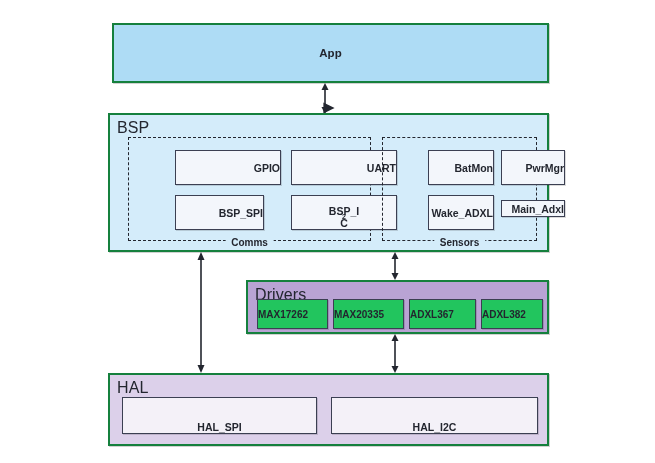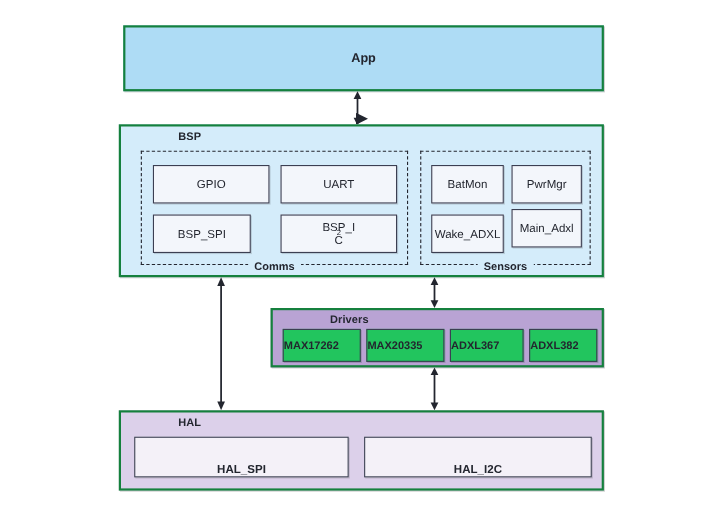--- a/index.html
+++ b/index.html
@@ -22,25 +22,24 @@
   .block {
     position: absolute;
     box-sizing: border-box;
     border: 2px solid #15803d;
     box-shadow: 1px 1px 0 rgba(0,0,0,0.18);
   }
   .block-title {
     position: absolute;
     top: 4px;
     left: 7px;
-    font-size: 10px;
-    font-weight: bold;
+    font-size: 16px;
+    font-weight: normal;
     color: #23262f;
     letter-spacing: 0.1px;
-    margin-left: 45px;
   }
 
   
   #app-block {
     left: 112px;
     top: 23px;
     width: 437px;
     height: 60px;
     background: #aedcf5;
     display: flex;
@@ -92,43 +91,44 @@
     white-space: nowrap;
   }
 
   .leaf {
     position: absolute;
     box-sizing: border-box;
     border: 1.5px solid #3b3f52;
     background: #f3f6fb;
     display: flex;
     align-items: center;
-    justify-content: center;
+    justify-content: flex-end;
     font-size: 10.5px;
-    font-weight: normal;
+    font-weight: bold;
     color: #23262f;
     box-shadow: 1px 1px 0 rgba(0,0,0,0.14);
     white-space: nowrap;
+    margin-left: 36px;
   }
   .leaf sup {
     font-size: 7px;
     vertical-align: super;
     line-height: 0;
   }
 
   
   #leaf-gpio      { left: 10px;  top: 12px; width: 106px; height: 35px; }
   #leaf-uart      { left: 126px; top: 12px; width: 106px; height: 35px; }
   #leaf-bsp-spi   { left: 10px;  top: 57px; width: 89px; height: 35px; }
   #leaf-bsp-i2c   { left: 126px; top: 57px; width: 106px; height: 35px; flex-direction: column; }
   
   #leaf-batmon    { left: 9px;   top: 12px; width: 66px;  height: 35px; }
   #leaf-pwrmgr    { left: 82px;  top: 12px; width: 64px;  height: 35px; }
   #leaf-wake-adxl { left: 9px;   top: 57px; width: 66px;  height: 35px; }
-  #leaf-main-adxl { left: 82px;  top: 52px; width: 64px;  height: 35px; }
+  #leaf-main-adxl { left: 82px;  top: 62px; width: 64px;  height: 17px; }
 
   
   #drivers-block {
     left: 246px;
     top: 280px;
     width: 303px;
     height: 54px;
     background: #b9a3d4;
   }
   .driver-leaf {

